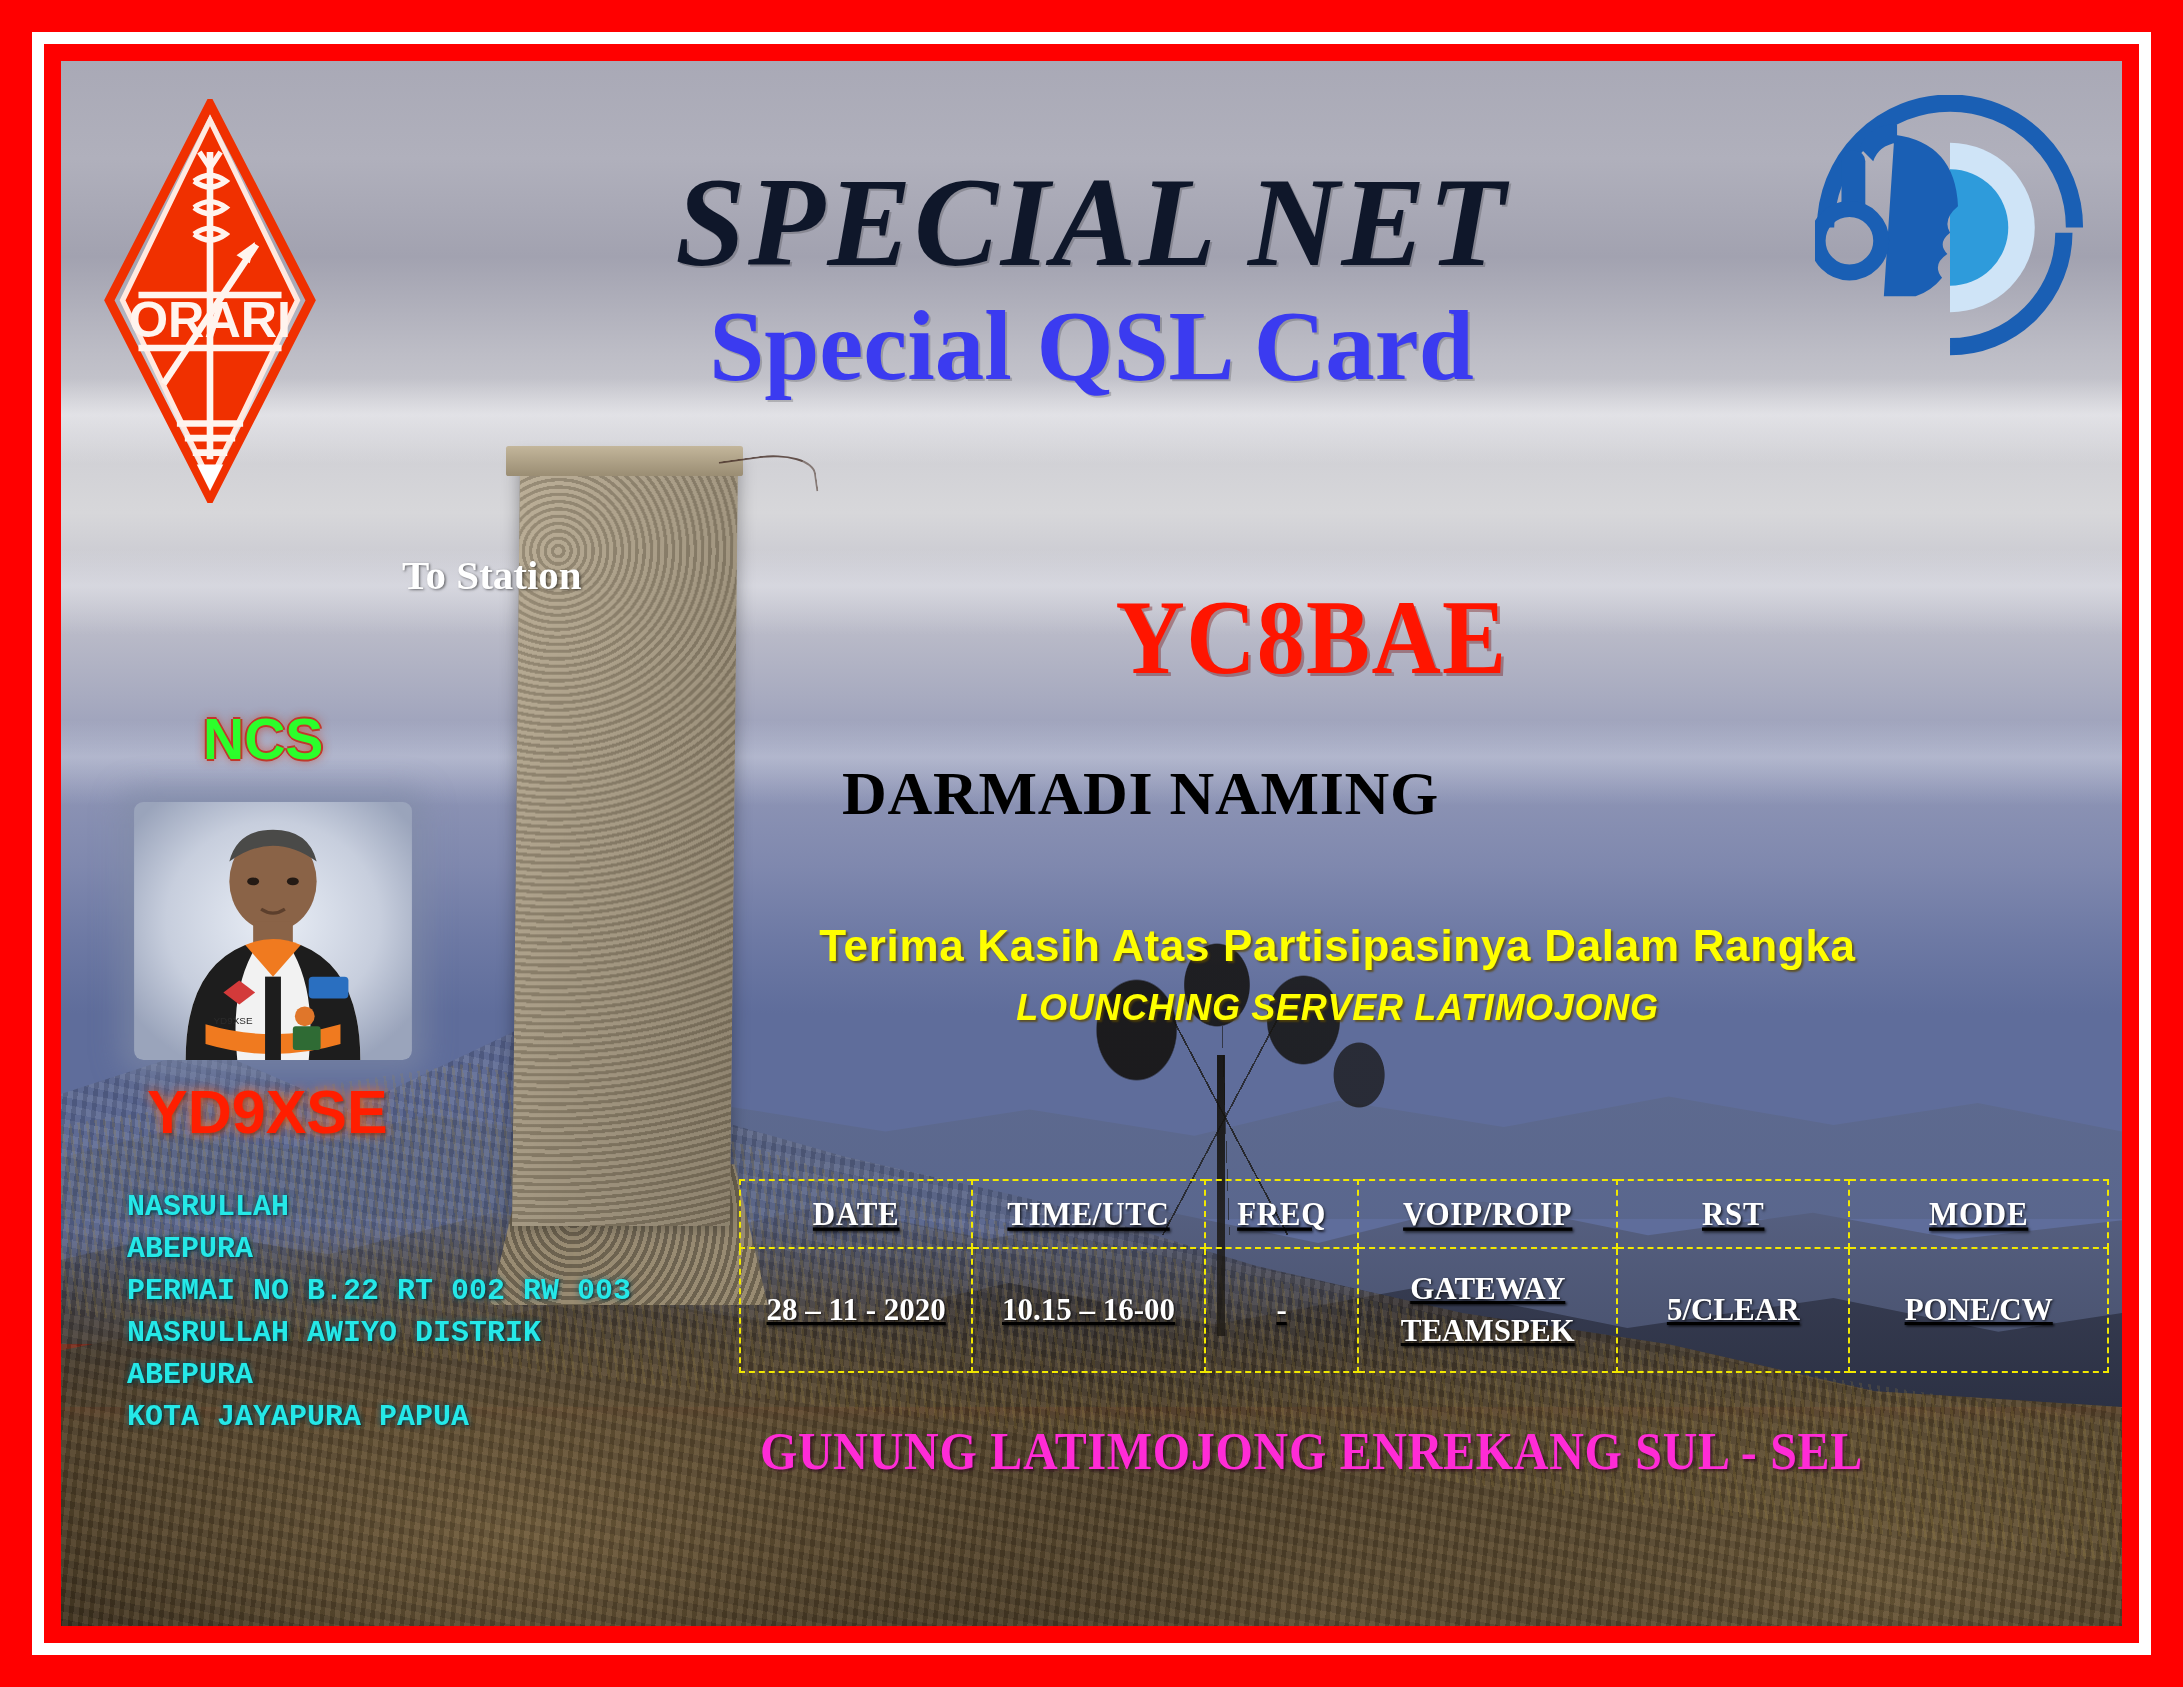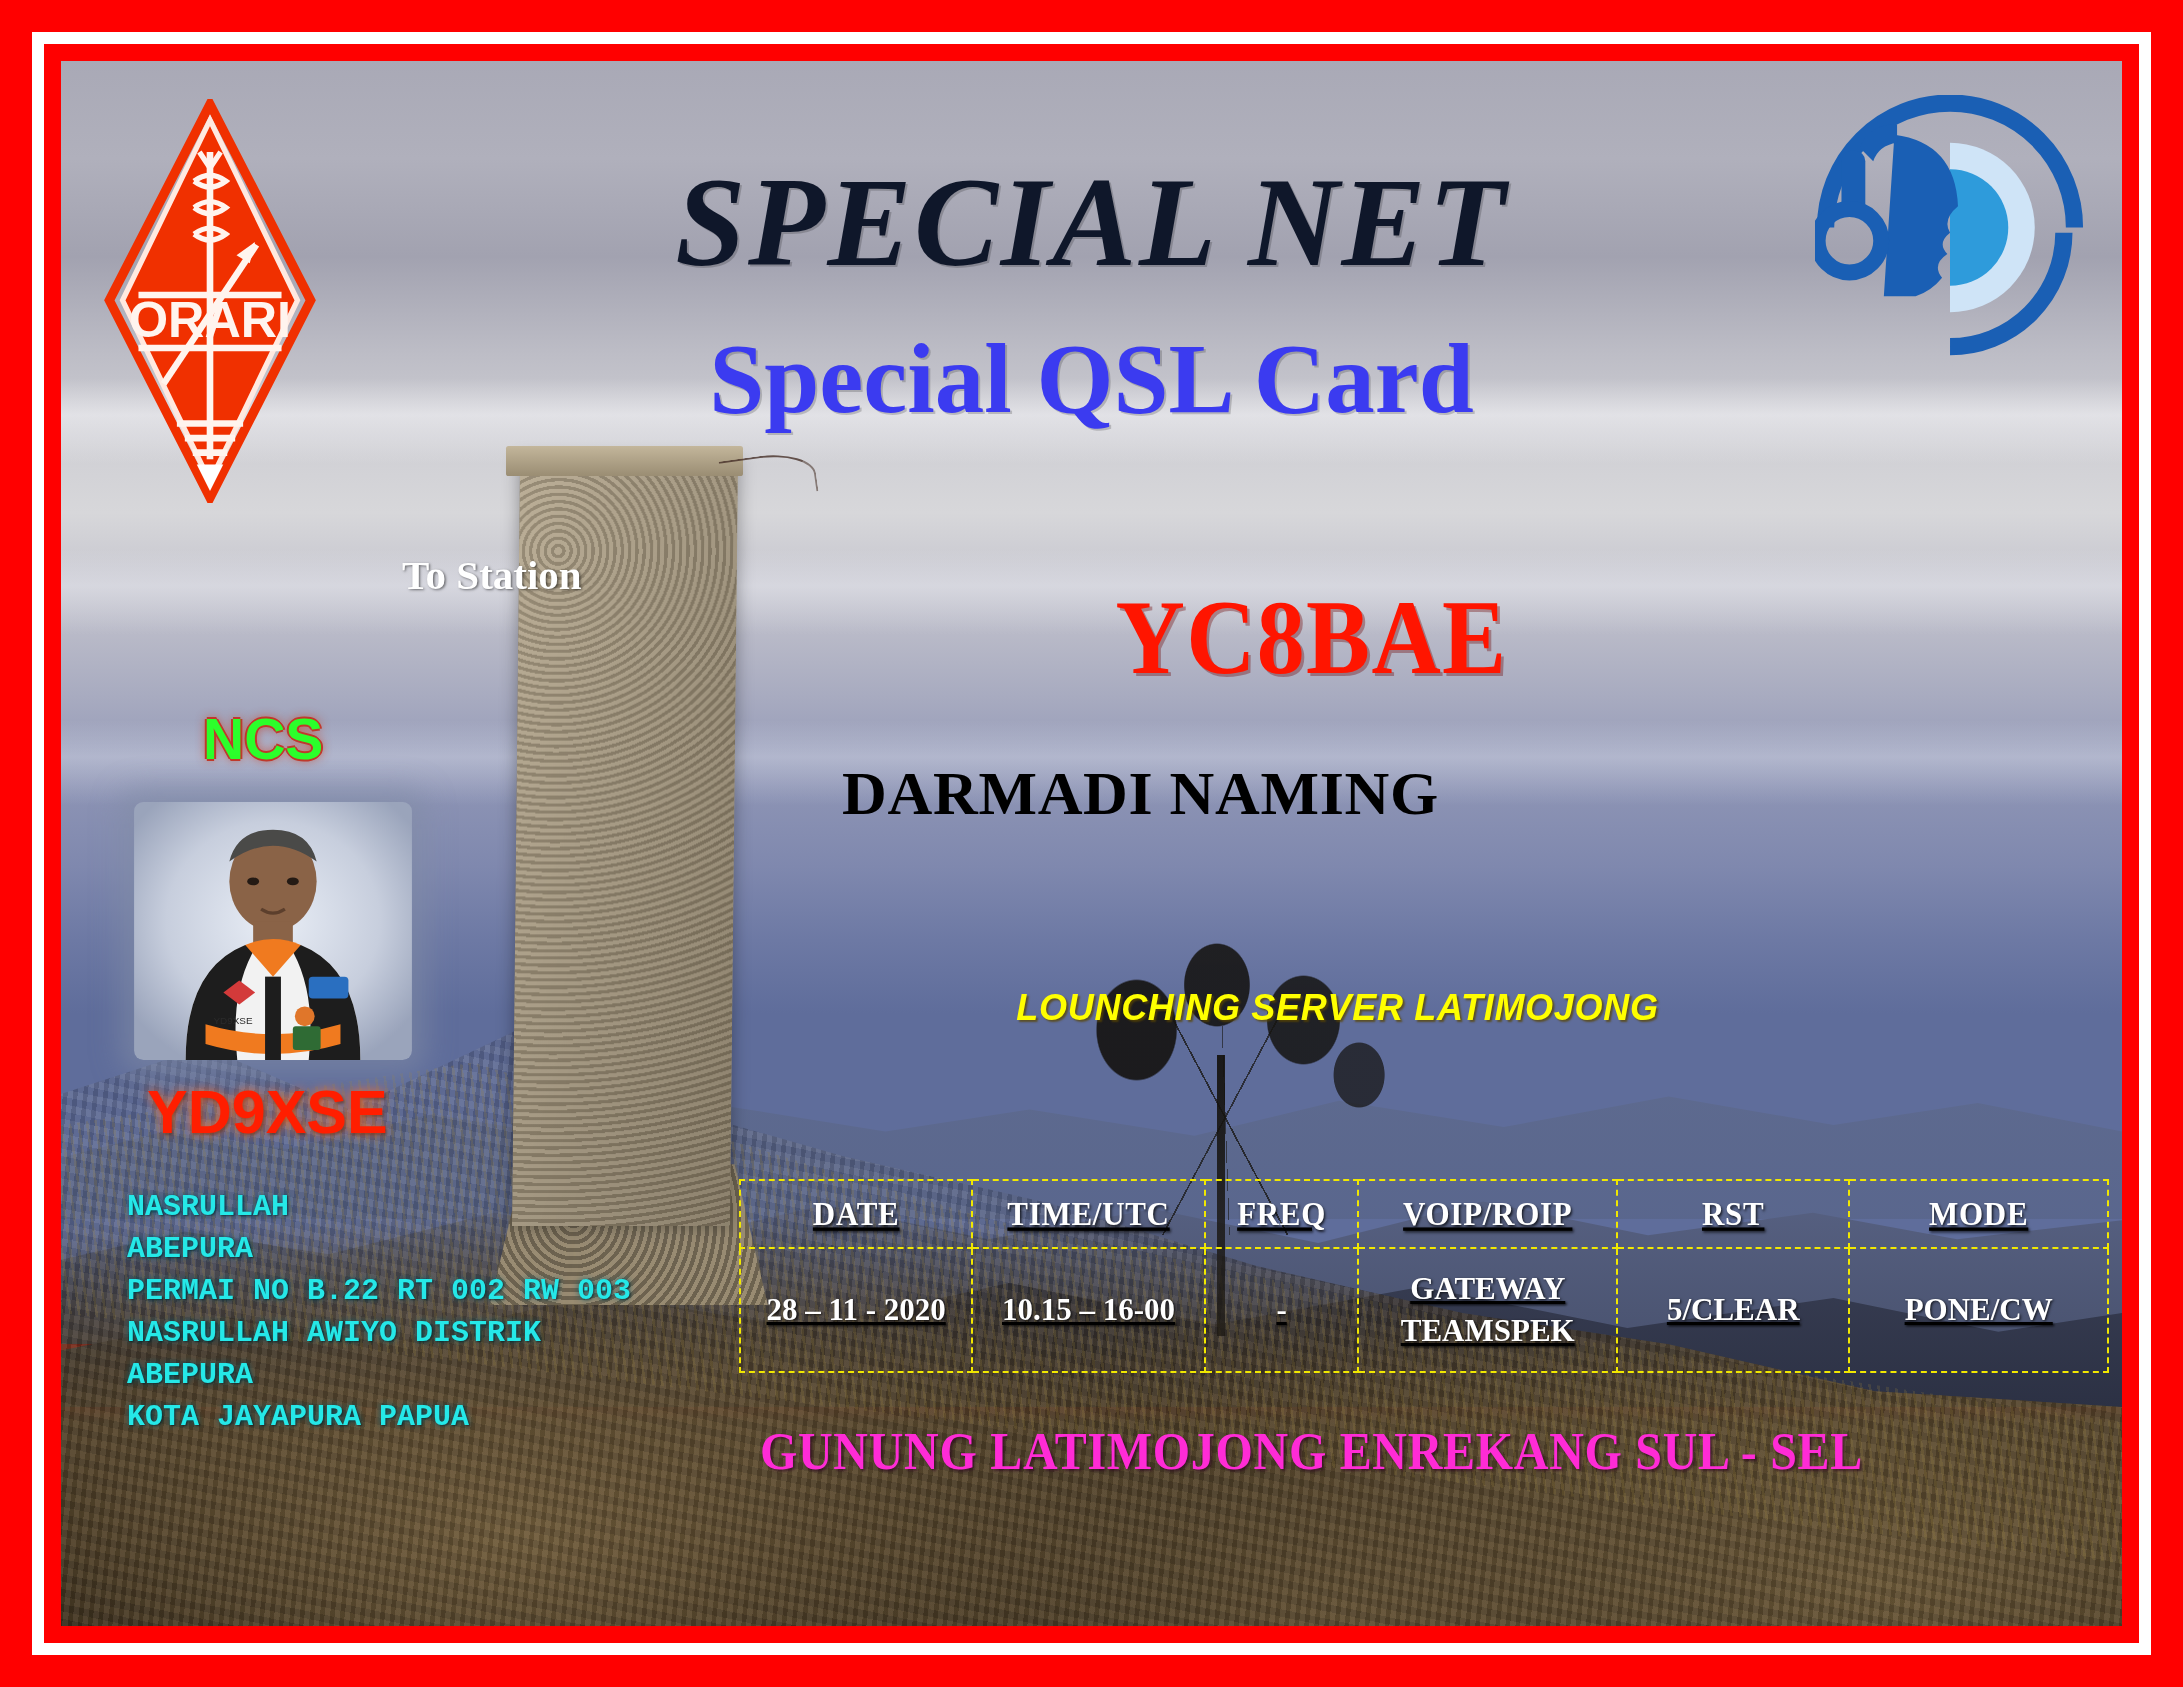--- a/index.html
+++ b/index.html
@@ -156,21 +156,20 @@
     left:0;right:0;top:99px;text-align:center;
     font-family:"Liberation Serif",serif;font-weight:bold;font-style:italic;
     font-size:126px;line-height:1;color:#0f172a;letter-spacing:2.6px;
     text-shadow:2px 2px 0 rgba(0,0,0,.18);
   }
   .title-qsl{
     left:0;right:0;top:235px;text-align:center;
     font-family:"Liberation Serif",serif;font-weight:bold;
     font-size:99px;line-height:1;color:#3b3bf0;
     text-shadow:2px 2px 0 rgba(0,0,0,.18);
-    margin-top:33px;
   }
   .to-station{
     left:341px;top:490px;
     font-family:"Liberation Serif",serif;font-weight:bold;font-size:41px;
     color:#ffffff;text-shadow:1.3px 1.3px 2.6px rgba(0,0,0,.5);
   }
 
   .ncs-label{
     left:142px;top:645px;
     font-family:"Liberation Sans",sans-serif;font-weight:bold;font-size:57px;
@@ -353,20 +352,21 @@
         <div>ABEPURA</div>
         <div>PERMAI NO B.22 RT 002 RW 003</div>
         <div>NASRULLAH AWIYO DISTRIK</div>
         <div>ABEPURA</div>
         <div>KOTA JAYAPURA PAPUA</div>
       </div>
 
       <div class="abs callsign">YC8BAE</div>
       <div class="abs opname">DARMADI NAMING</div>
 
+      <div class="abs thanks-1">Terima Kasih Atas Partisipasinya Dalam Rangka</div>
       <div class="abs thanks-2">LOUNCHING SERVER LATIMOJONG</div>
 
       <table class="abs" id="qso-table">
         <thead>
           <tr>
             <th style="width:17%">DATE</th>
             <th style="width:17%">TIME/UTC</th>
             <th style="width:11%">FREQ</th>
             <th style="width:19%">VOIP/ROIP</th>
             <th style="width:17%">RST</th>

